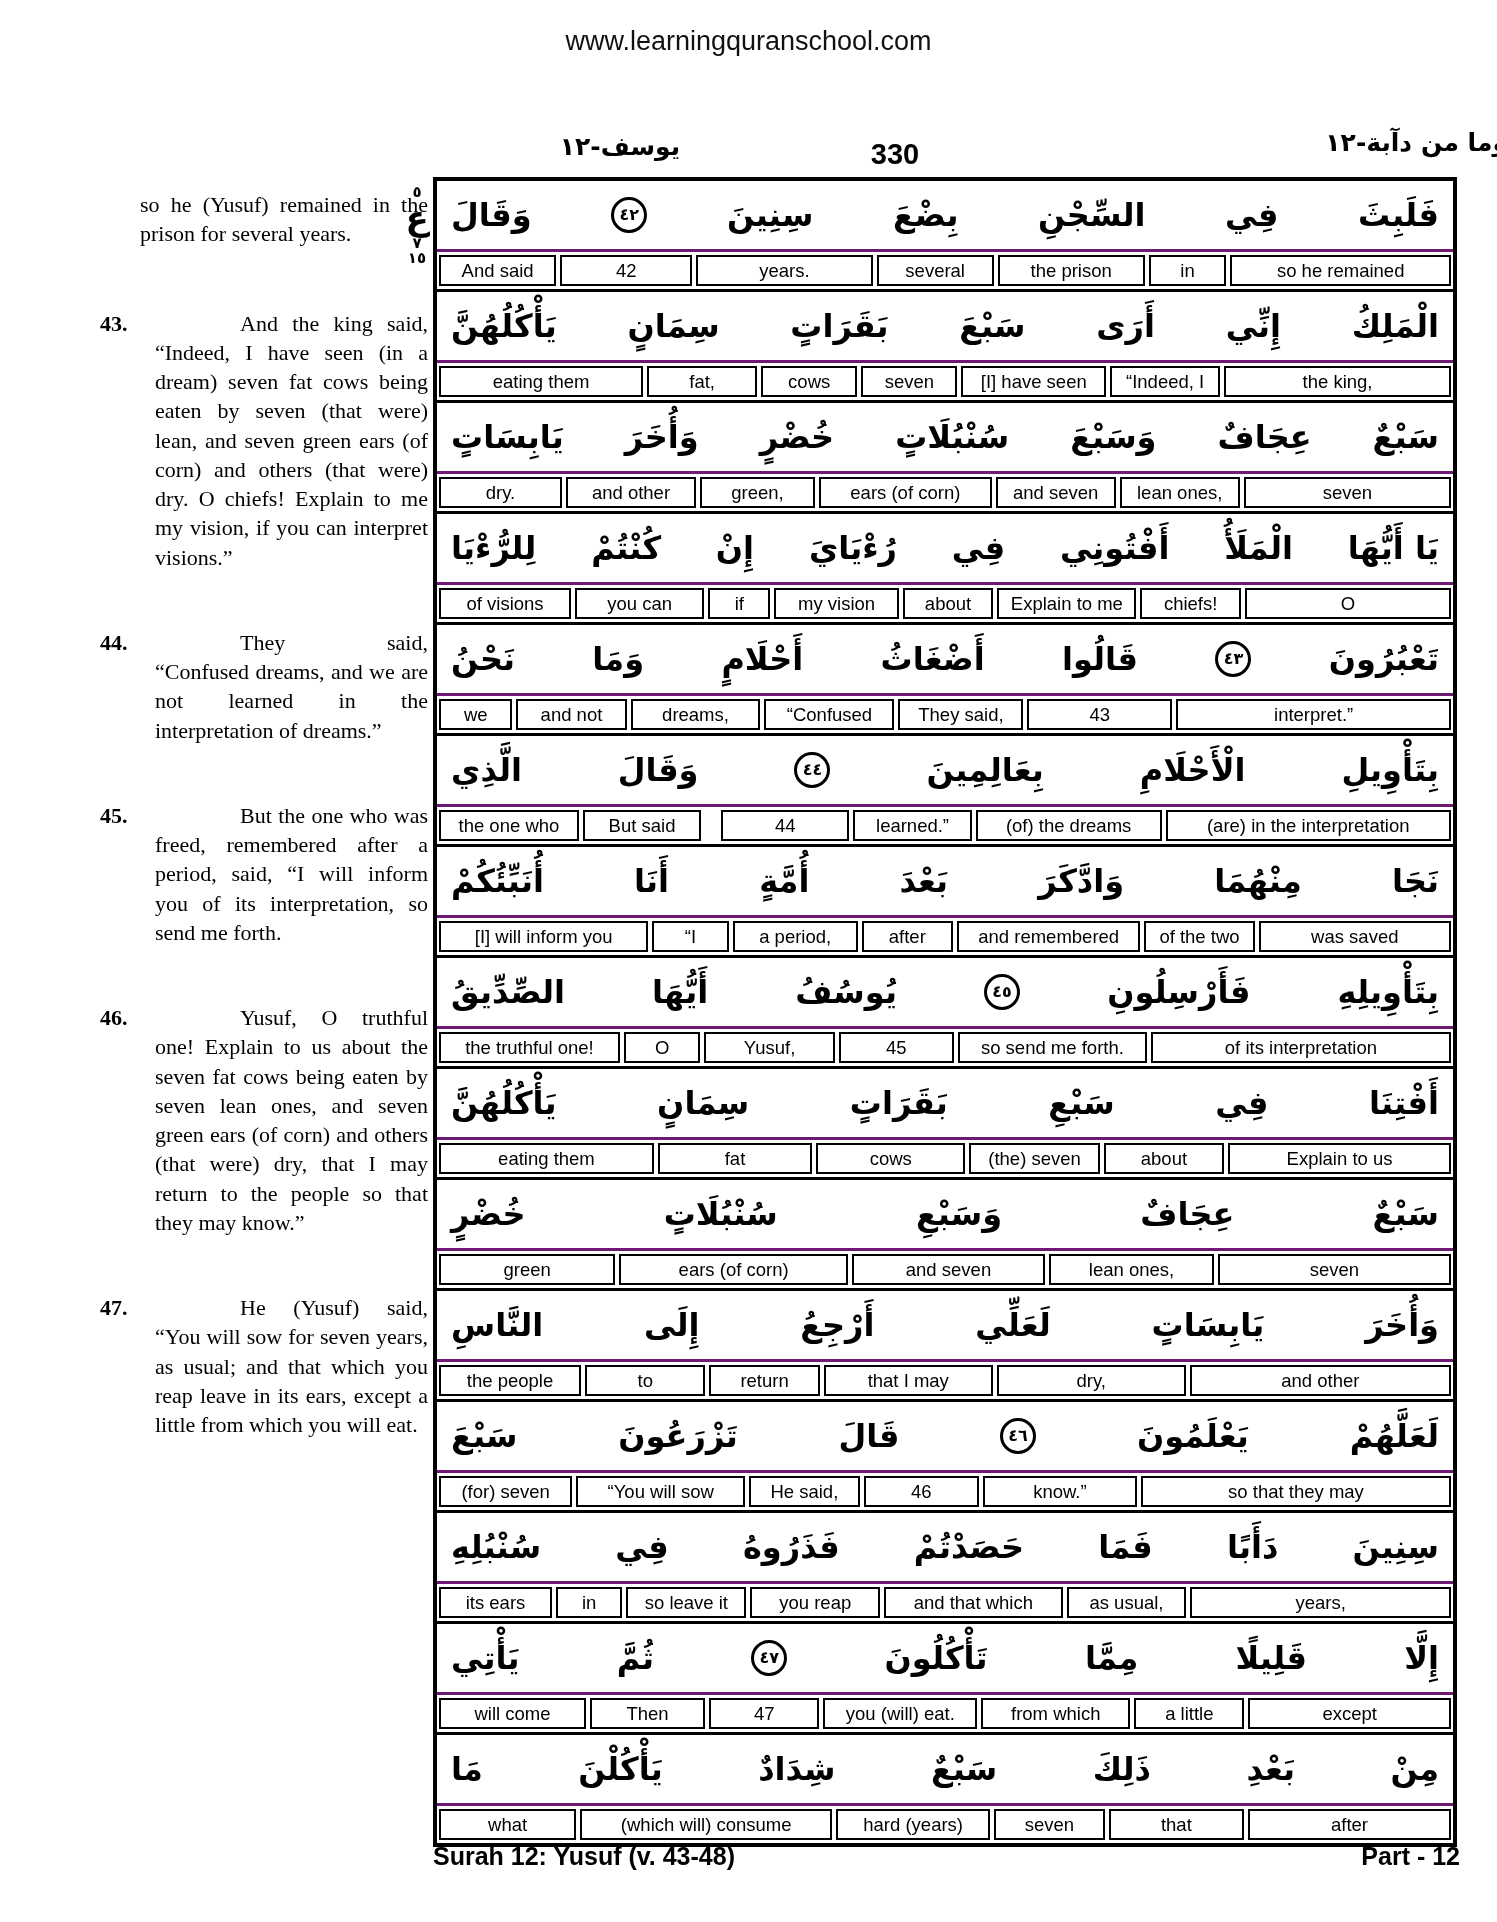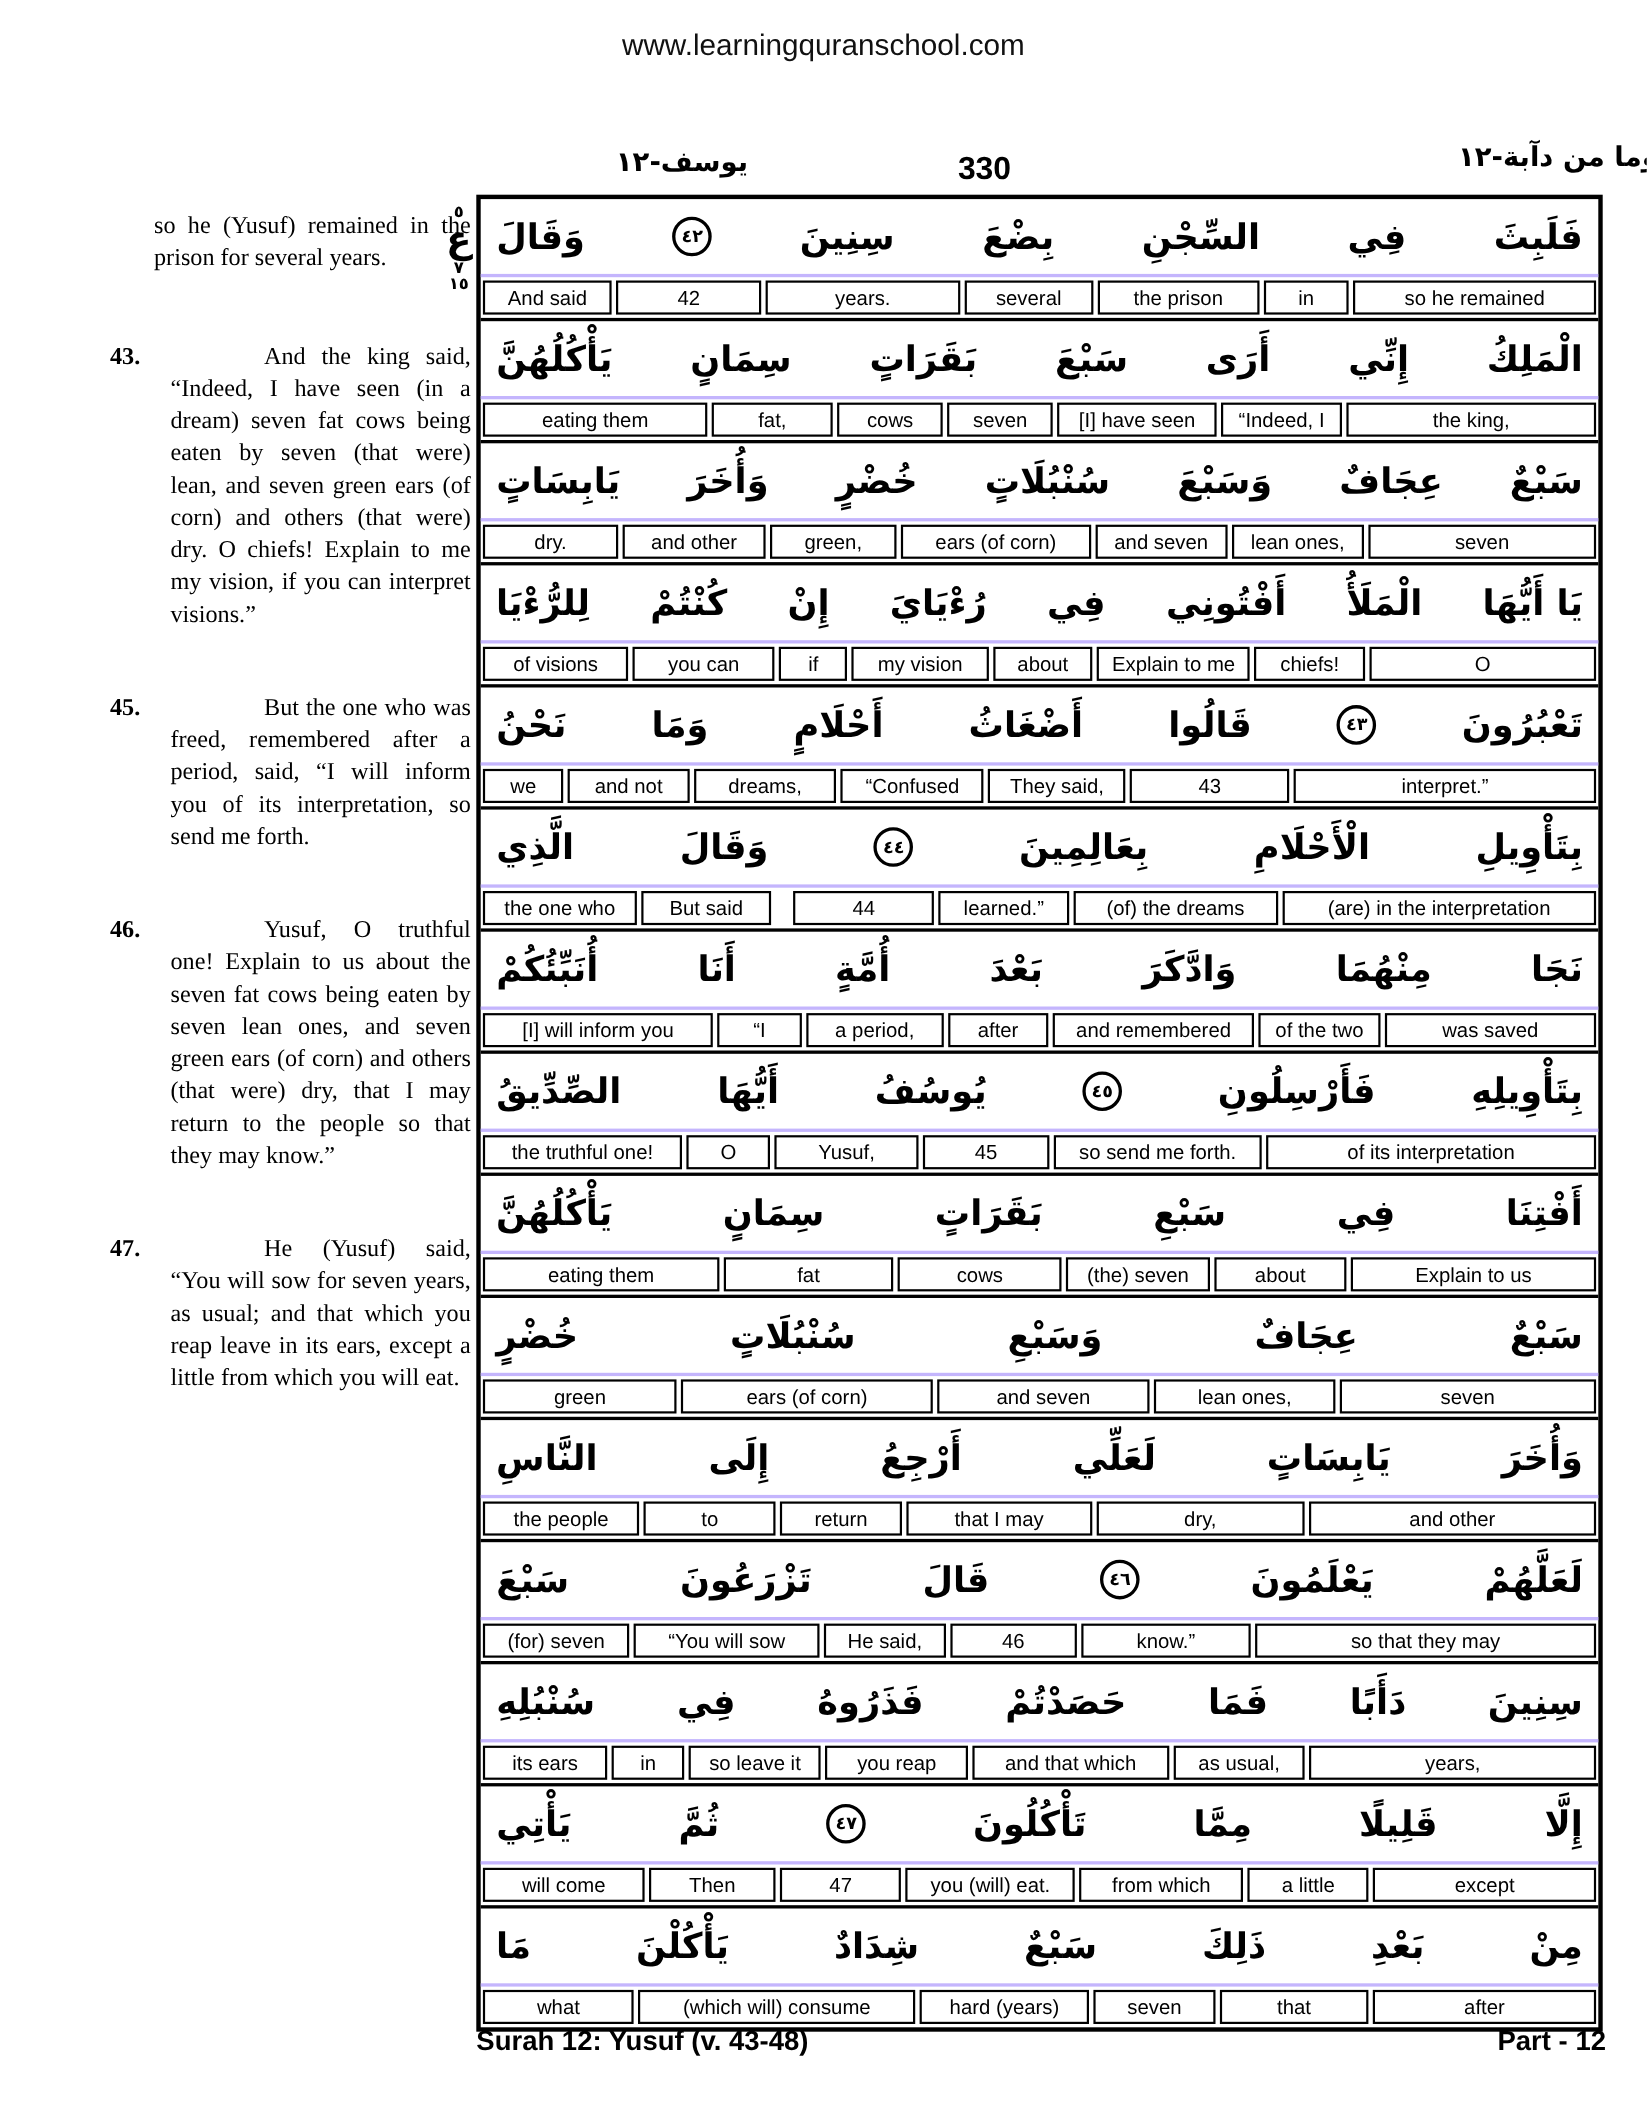--- a/index.html
+++ b/index.html
@@ -50,21 +50,21 @@
     font-family:"DejaVu Sans", sans-serif; font-weight:bold; font-size:32px;
     white-space:nowrap;
   }
   .aword { display:inline-block; }
   .vnum {
     display:inline-flex; align-items:center; justify-content:center;
     width:36px; height:36px; border:3px solid #000; border-radius:50%;
     font-size:16px; font-weight:bold; line-height:1;
   }
   .erow {
-    display:flex; border-top:3px solid #c4b5fd; border-bottom:3px solid #000;
+    display:flex; border-top:3px solid #701a75; border-bottom:3px solid #000;
     padding:3px 2px; gap:4px;
   }
   .erow:last-child { border-bottom:none; }
   .ecell {
     border:2px solid #000; height:31px; display:flex; align-items:center;
     justify-content:center; font-family:"Liberation Sans", sans-serif;
     font-size:18.5px; white-space:nowrap; overflow:hidden; min-width:0;
   }
   
   .footer-left {
@@ -92,20 +92,24 @@
   <span class="r-small">١٥</span>
 </div>
 
 <div class="left-col">
     <div class="para plain">
       <div class="ptext-wrap">so he (Yusuf) remained in the prison for several years.</div>
     </div>
     <div class="para numbered">
       <span class="pnum">43.</span>
       <div class="ptext-wrap">And the king said, “Indeed, I have seen (in a dream) seven fat cows being eaten by seven (that were) lean, and seven green ears (of corn) and others (that were) dry. O chiefs! Explain to me my vision, if you can interpret visions.”</div>
+    </div>
+    <div class="para numbered">
+      <span class="pnum">44.</span>
+      <div class="ptext-wrap">They said, “Confused dreams, and we are not learned in the interpretation of dreams.”</div>
     </div>
     <div class="para numbered">
       <span class="pnum">45.</span>
       <div class="ptext-wrap">But the one who was freed, remembered after a period, said, “I will inform you of its interpretation, so send me forth.</div>
     </div>
     <div class="para numbered">
       <span class="pnum">46.</span>
       <div class="ptext-wrap">Yusuf, O truthful one! Explain to us about the seven fat cows being eaten by seven lean ones, and seven green ears (of corn) and others (that were) dry, that I may return to the people so that they may know.”</div>
     </div>
     <div class="para numbered">

